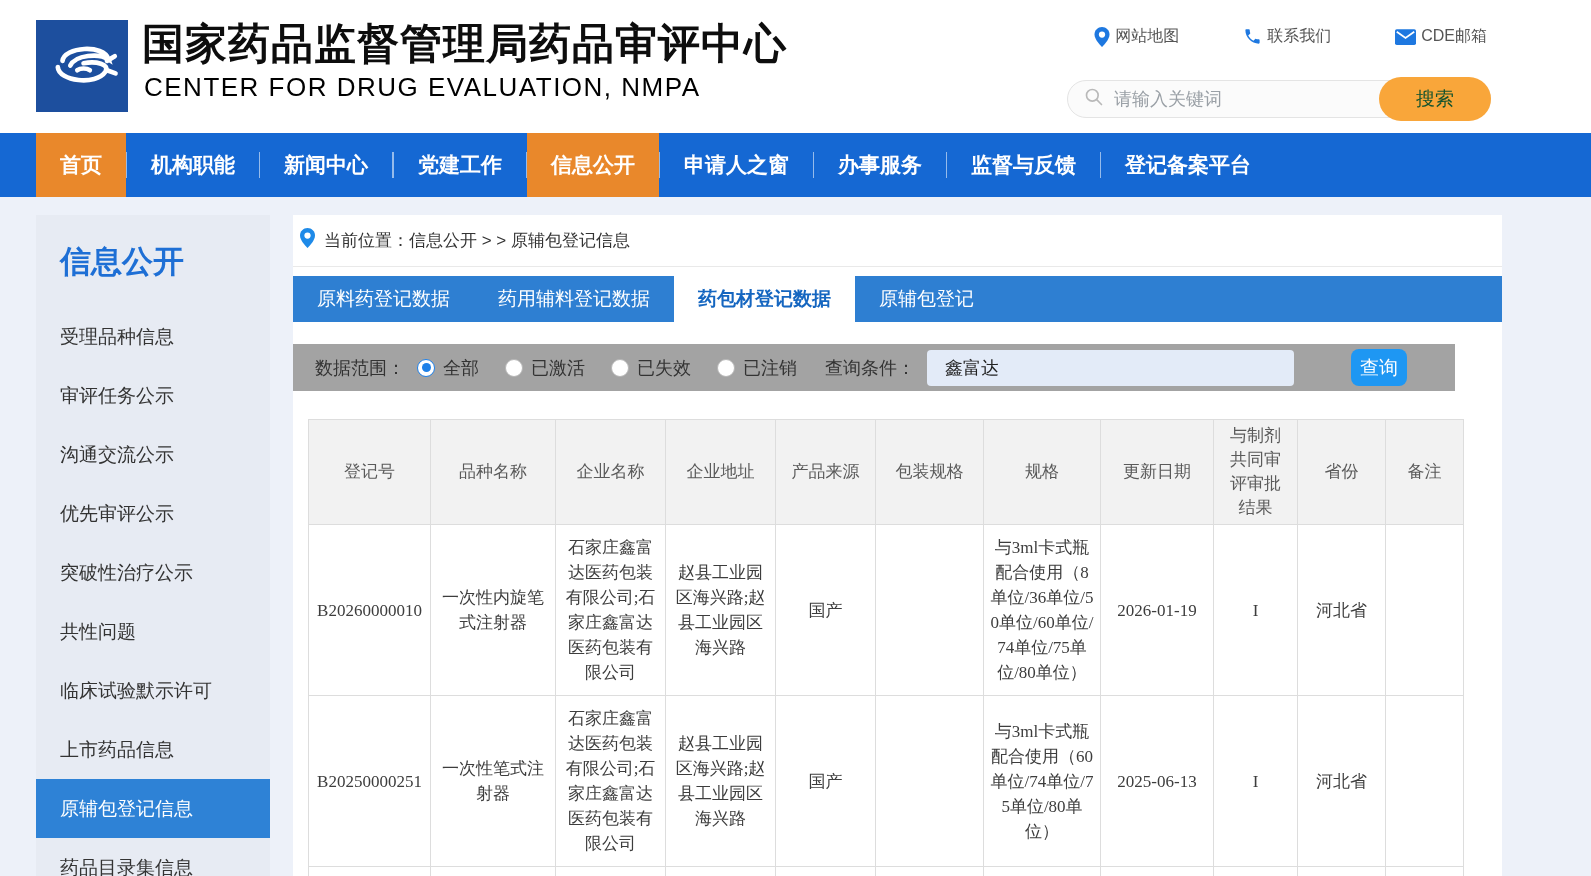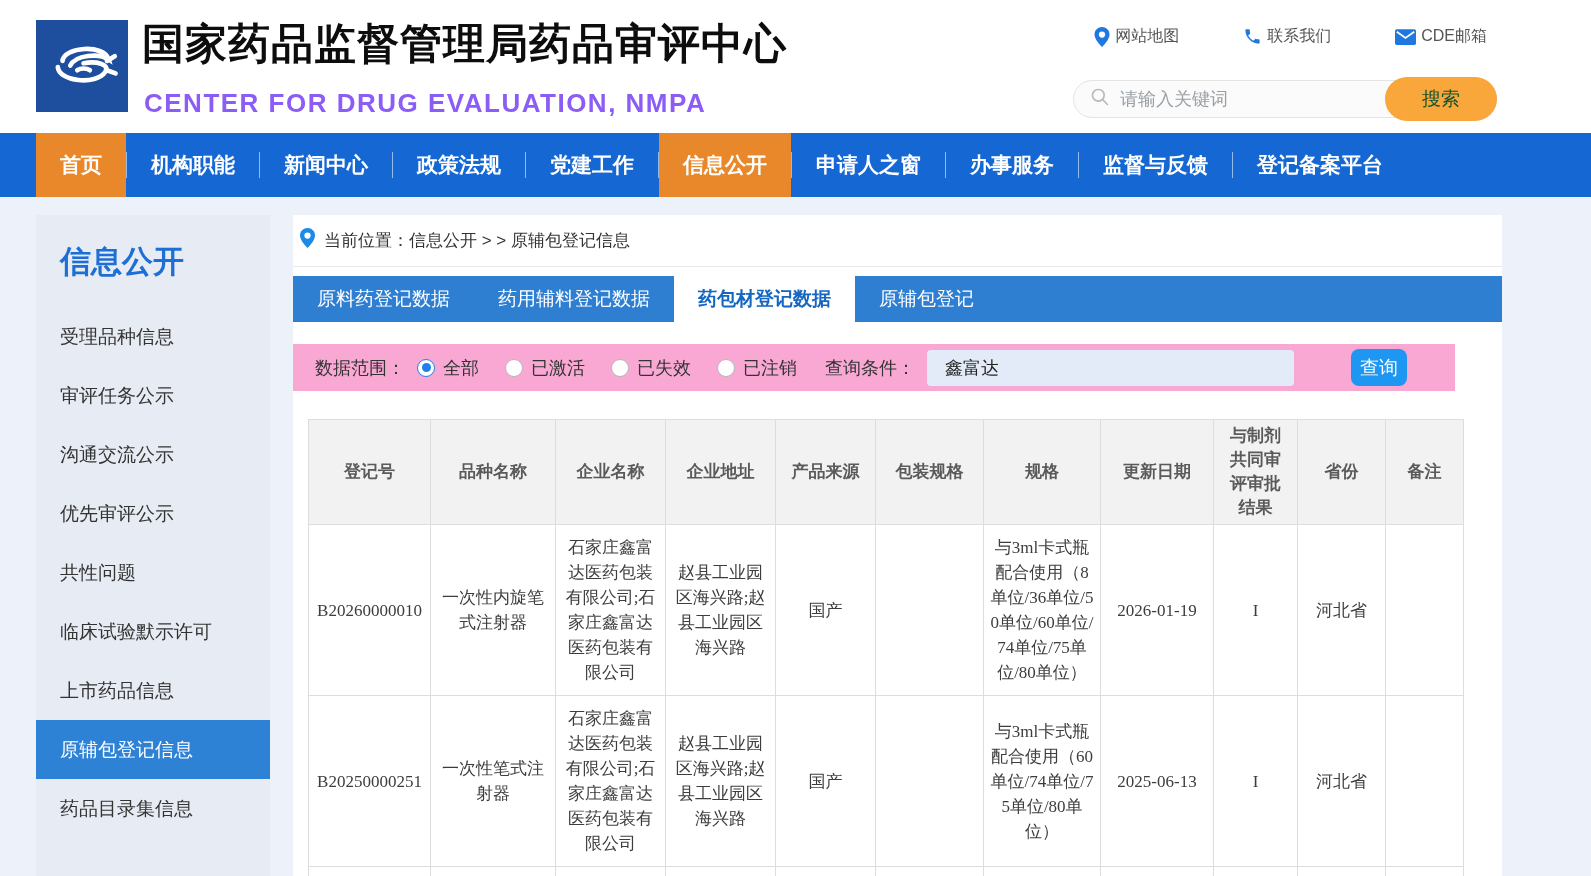--- a/index.html
+++ b/index.html
@@ -3,25 +3,25 @@
 <meta charset="utf-8">
 <style>
   * { margin:0; padding:0; box-sizing:border-box; }
   html,body { width:1591px; height:876px; overflow:hidden; }
   body { font-family:"Liberation Sans", sans-serif; background:#edf1f9; position:relative; }
 
   
   .header { height:133px; background:#fff; position:relative; }
   .logo { position:absolute; left:36px; top:20px; width:92px; height:92px; background:#1d4f9e; display:flex; align-items:center; justify-content:center; }
   .site-title { position:absolute; left:142px; top:16px; font-size:42px; font-weight:bold; color:#0d0d0d; letter-spacing:1px; white-space:nowrap; }
-  .site-sub { position:absolute; left:144px; top:88px; font-size:26px; font-weight:bold; color:#8b5cf6; letter-spacing:1.5px; white-space:nowrap; }
+  .site-sub { position:absolute; left:144px; top:72px; font-size:26px; font-weight:normal; color:#000000; letter-spacing:1.5px; white-space:nowrap; }
   .quick-links { position:absolute; right:104px; top:26px; display:flex; gap:64px; }
   .quick-link { display:flex; align-items:center; gap:5px; font-size:16px; color:#555; cursor:pointer; }
   .ql-icon { display:flex; align-items:center; }
-  .search-row { position:absolute; top:77px; right:94px; width:424px; height:44px; }
+  .search-row { position:absolute; top:77px; right:100px; width:424px; height:44px; }
   .search-input-wrap { position:absolute; left:0; top:3px; width:424px; height:38px; border:1px solid #e4e4e4; border-radius:19px; background:#fbfbfb; display:flex; align-items:center; padding-left:16px; }
   .search-input { border:none; outline:none; background:transparent; font-size:18px; color:#333; width:250px; margin-left:10px; font-family:"Liberation Sans",sans-serif; }
   .search-input::placeholder { color:#9aa0a6; }
   .search-btn { position:absolute; right:0; top:0; width:112px; height:44px; background:#f9a63a; border-radius:22px; color:#14532d; font-size:19px; text-align:center; line-height:44px; cursor:pointer; }
 
   
   .nav { height:64px; background:#1568d3; display:flex; align-items:stretch; padding-left:36px; }
   .nav-item { padding:0 24px; line-height:64px; color:#fff; font-size:21px; font-weight:bold; white-space:nowrap; cursor:pointer; }
   .nav-item.hl { background:#e9882b; }
   .nav-sep { width:1px; height:26px; background:rgba(255,255,255,.55); align-self:center; }
@@ -34,33 +34,33 @@
   .side-item { height:59px; display:flex; align-items:center; padding-left:24px; font-size:19px; color:#333; cursor:pointer; }
   .side-item.active { background:#2e82d6; color:#fff; }
 
   .main { margin-left:23px; width:1209px; background:#fff; min-height:700px; }
   .breadcrumb { height:52px; border-bottom:1px solid #e9e9e9; display:flex; align-items:center; padding-left:7px; gap:9px; font-size:17px; color:#333; }
 
   .tabbar { margin-top:9px; height:46px; background:#2e7fd2; display:flex; }
   .tab { padding:0 24px; line-height:46px; color:#fff; font-size:19px; white-space:nowrap; cursor:pointer; }
   .tab.active { background:#fff; color:#1566c0; font-weight:bold; }
 
-  .filter { margin:22px 47px 0 0; height:47px; background:#f9a8d4; display:flex; align-items:center; padding-left:22px; font-size:18px; color:#333; }
+  .filter { margin:22px 47px 0 0; height:47px; background:#a3a3a3; display:flex; align-items:center; padding-left:22px; font-size:18px; color:#333; }
   .radio-group { display:flex; gap:26px; margin-left:12px; align-items:center; }
   .radio-opt { display:flex; align-items:center; gap:8px; cursor:pointer; }
   .radio-circle { width:18px; height:18px; border-radius:50%; border:1px solid #b6b6b6; background:#fff; display:flex; align-items:center; justify-content:center; }
   .radio-circle.sel { border:1px solid #1e80e8; }
   .radio-dot { width:9px; height:9px; border-radius:50%; background:#1e80e8; }
   .filter-query-label { margin-left:28px; }
   .query-input { margin-left:12px; width:367px; height:36px; background:#e3ebf8; border:none; outline:none; border-radius:4px; padding-left:18px; font-size:18px; color:#222; font-family:"Liberation Sans",sans-serif; }
   .query-btn { margin-left:57px; width:56px; height:37px; background:#1e97f3; color:#fff; border:none; border-radius:8px; font-size:19px; text-align:center; line-height:37px; cursor:pointer; }
 
   .table-wrap { margin:28px 0 0 15px; }
   table { table-layout:fixed; border-collapse:collapse; width:1155px; font-family:"Liberation Serif", serif; }
-  th { background:#f2f2f2; height:74px; font-size:17px; color:#5a5a5a; font-weight:bold; border:1px solid #ddd; padding:4px 8px; font-family:"Liberation Sans",sans-serif; line-height:24px; }
+  th { background:#f2f2f2; height:74px; font-size:17px; color:#5a5a5a; font-weight:normal; border:1px solid #ddd; padding:4px 8px; font-family:"Liberation Sans",sans-serif; line-height:24px; }
   td { border:1px solid #ddd; font-size:17px; color:#3d3d3d; text-align:center; padding:10px 6px; line-height:25px; vertical-align:middle; word-break:break-all;font-family:Liberation Serif, serif; }
 </style>
 </head>
 <body>
 
 <div class="header">
   <div class="logo">
     <span>
       <svg width="78" height="78" viewBox="0 0 100 100">
         <g fill="none" stroke="#ffffff" stroke-width="6" stroke-linecap="round">
@@ -118,21 +118,20 @@
   </div>
 </div>
 
 <div class="nav">
     <div class="nav-item hl">首页</div>
     <span class="nav-sep"></span>
     <div class="nav-item">机构职能</div>
     <span class="nav-sep"></span>
     <div class="nav-item">新闻中心</div>
     <span class="nav-sep"></span>
-    <div class="nav-item">政策法规</div>
     <span class="nav-sep"></span>
     <div class="nav-item">党建工作</div>
     <span class="nav-sep"></span>
     <div class="nav-item hl">信息公开</div>
     <span class="nav-sep"></span>
     <div class="nav-item">申请人之窗</div>
     <span class="nav-sep"></span>
     <div class="nav-item">办事服务</div>
     <span class="nav-sep"></span>
     <div class="nav-item">监督与反馈</div>
@@ -142,20 +141,21 @@
 
 <div class="page">
 
   <div class="sidebar">
     <div class="sidebar-title">信息公开</div>
     <div id="sidebar-items">
         <div class="side-item">受理品种信息</div>
         <div class="side-item">审评任务公示</div>
         <div class="side-item">沟通交流公示</div>
         <div class="side-item">优先审评公示</div>
+        <div class="side-item">突破性治疗公示</div>
         <div class="side-item">共性问题</div>
         <div class="side-item">临床试验默示许可</div>
         <div class="side-item">上市药品信息</div>
         <div class="side-item active">原辅包登记信息</div>
         <div class="side-item">药品目录集信息</div>
       </div>
   </div>
 
   <div class="main">
 

